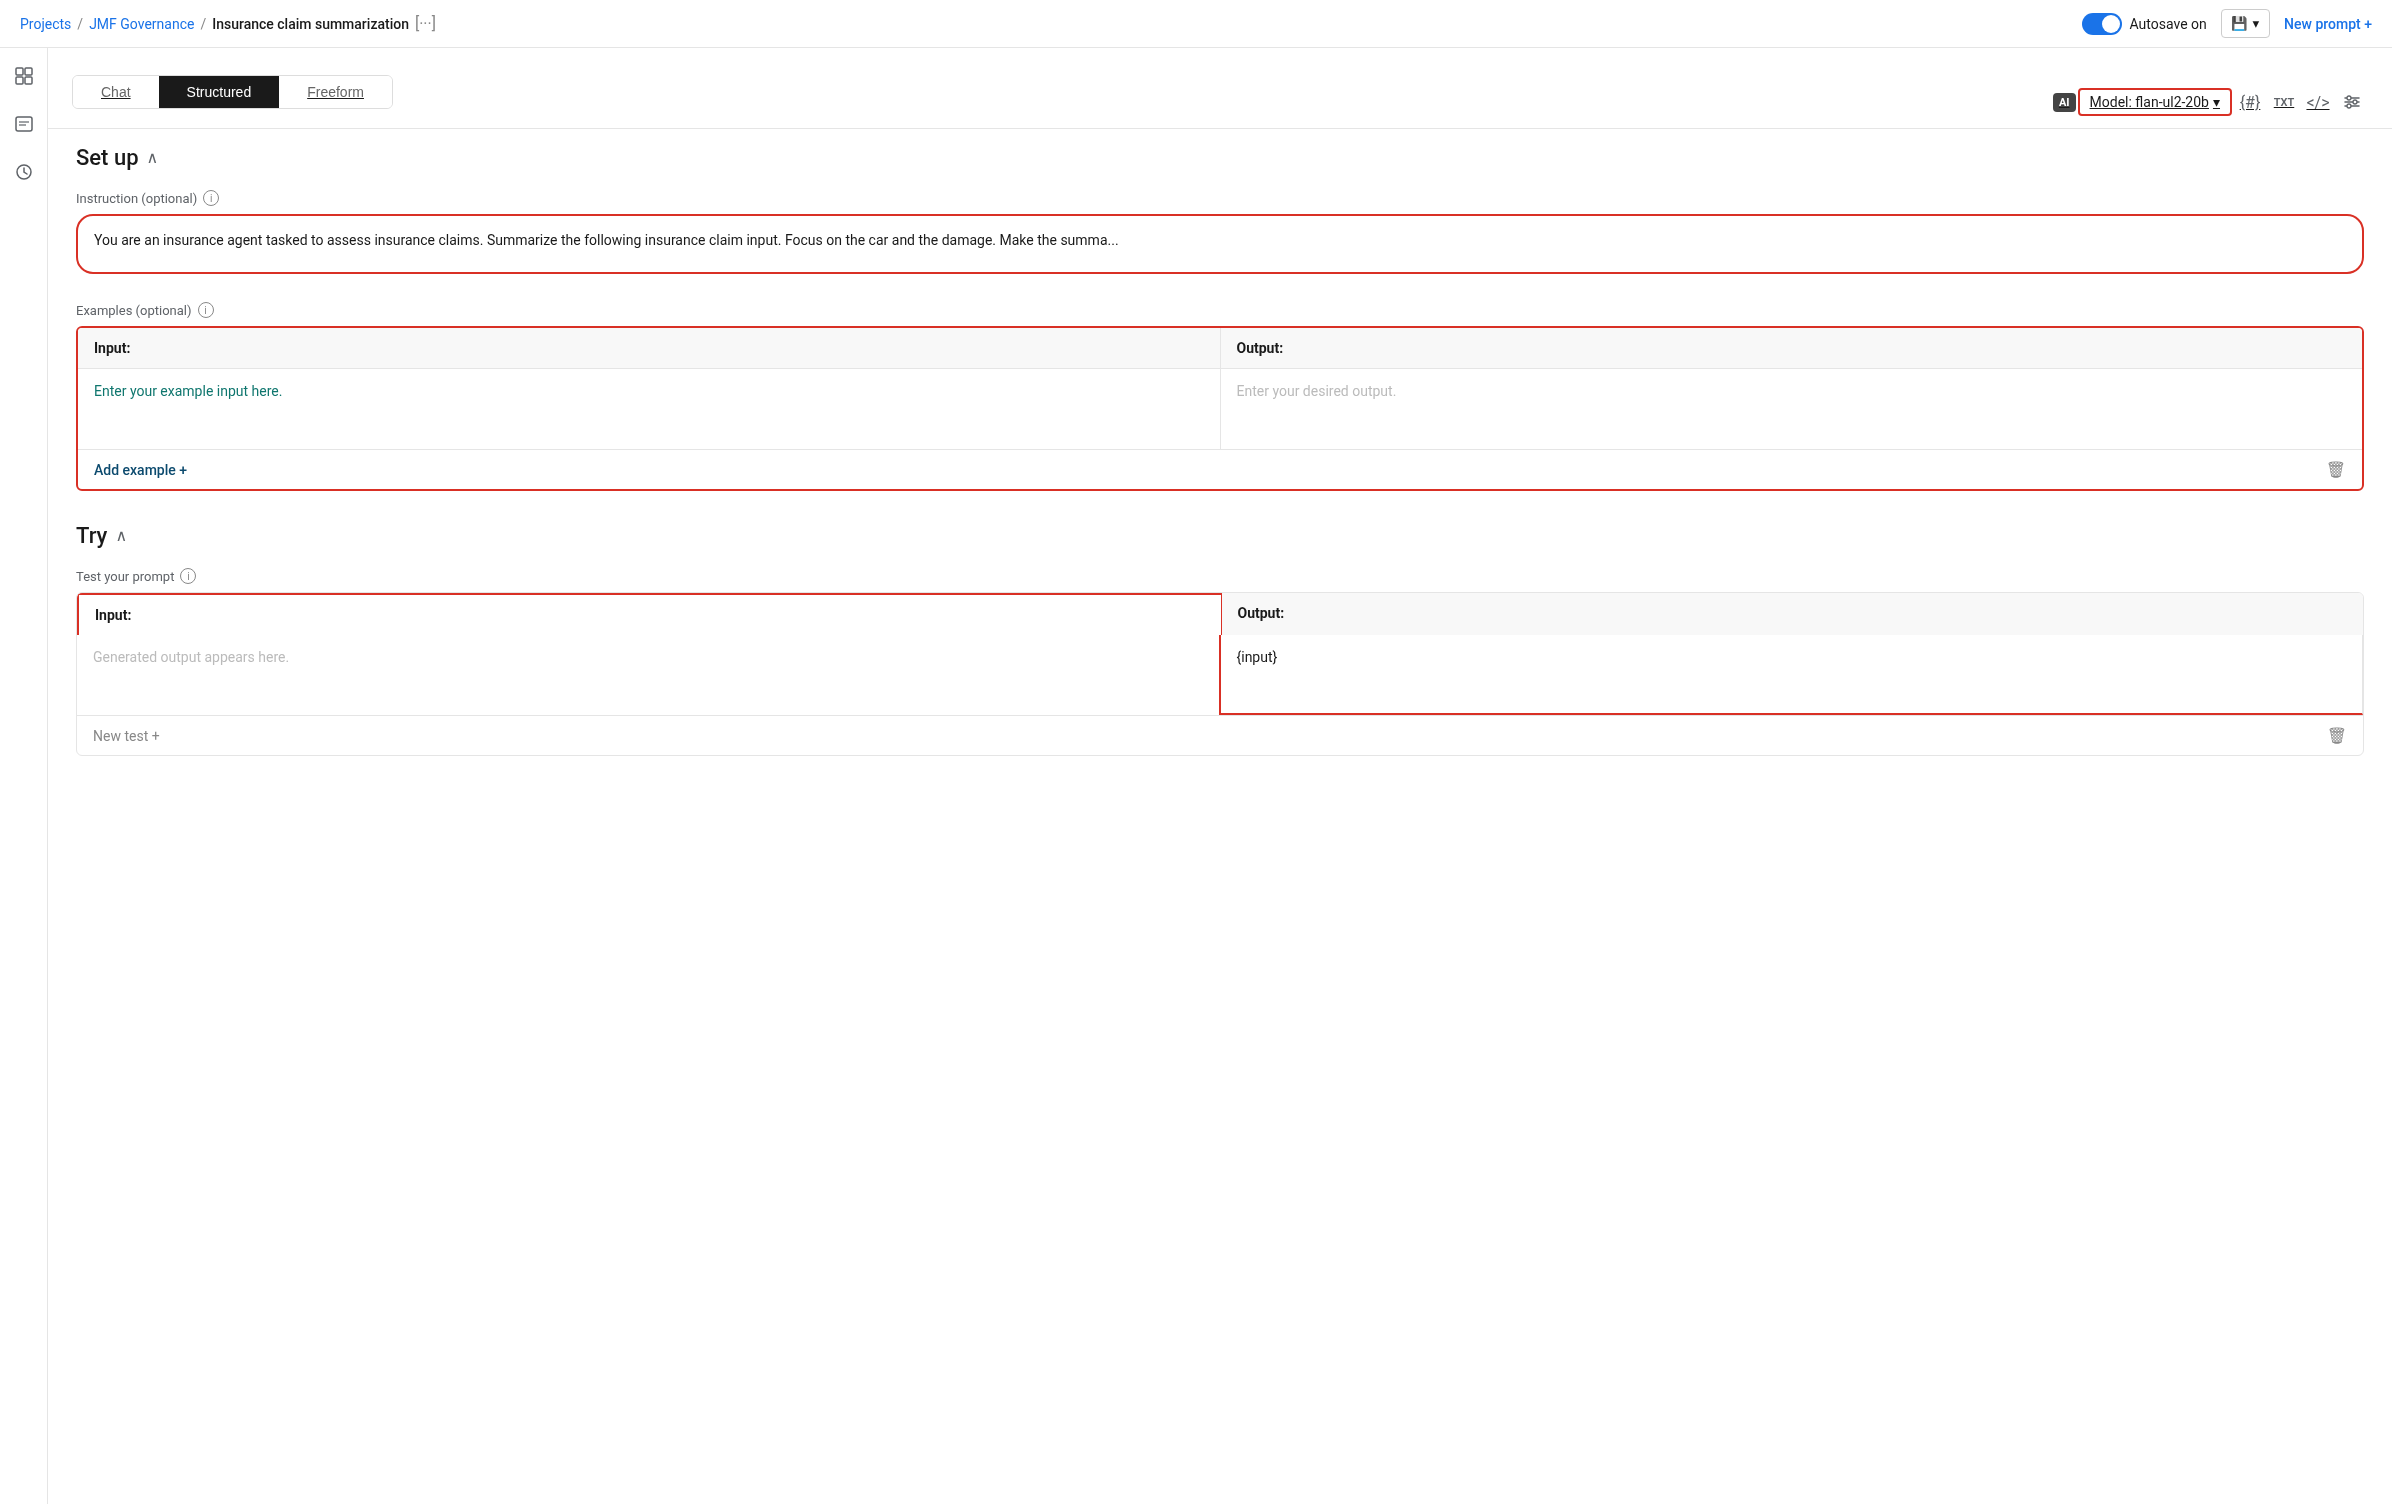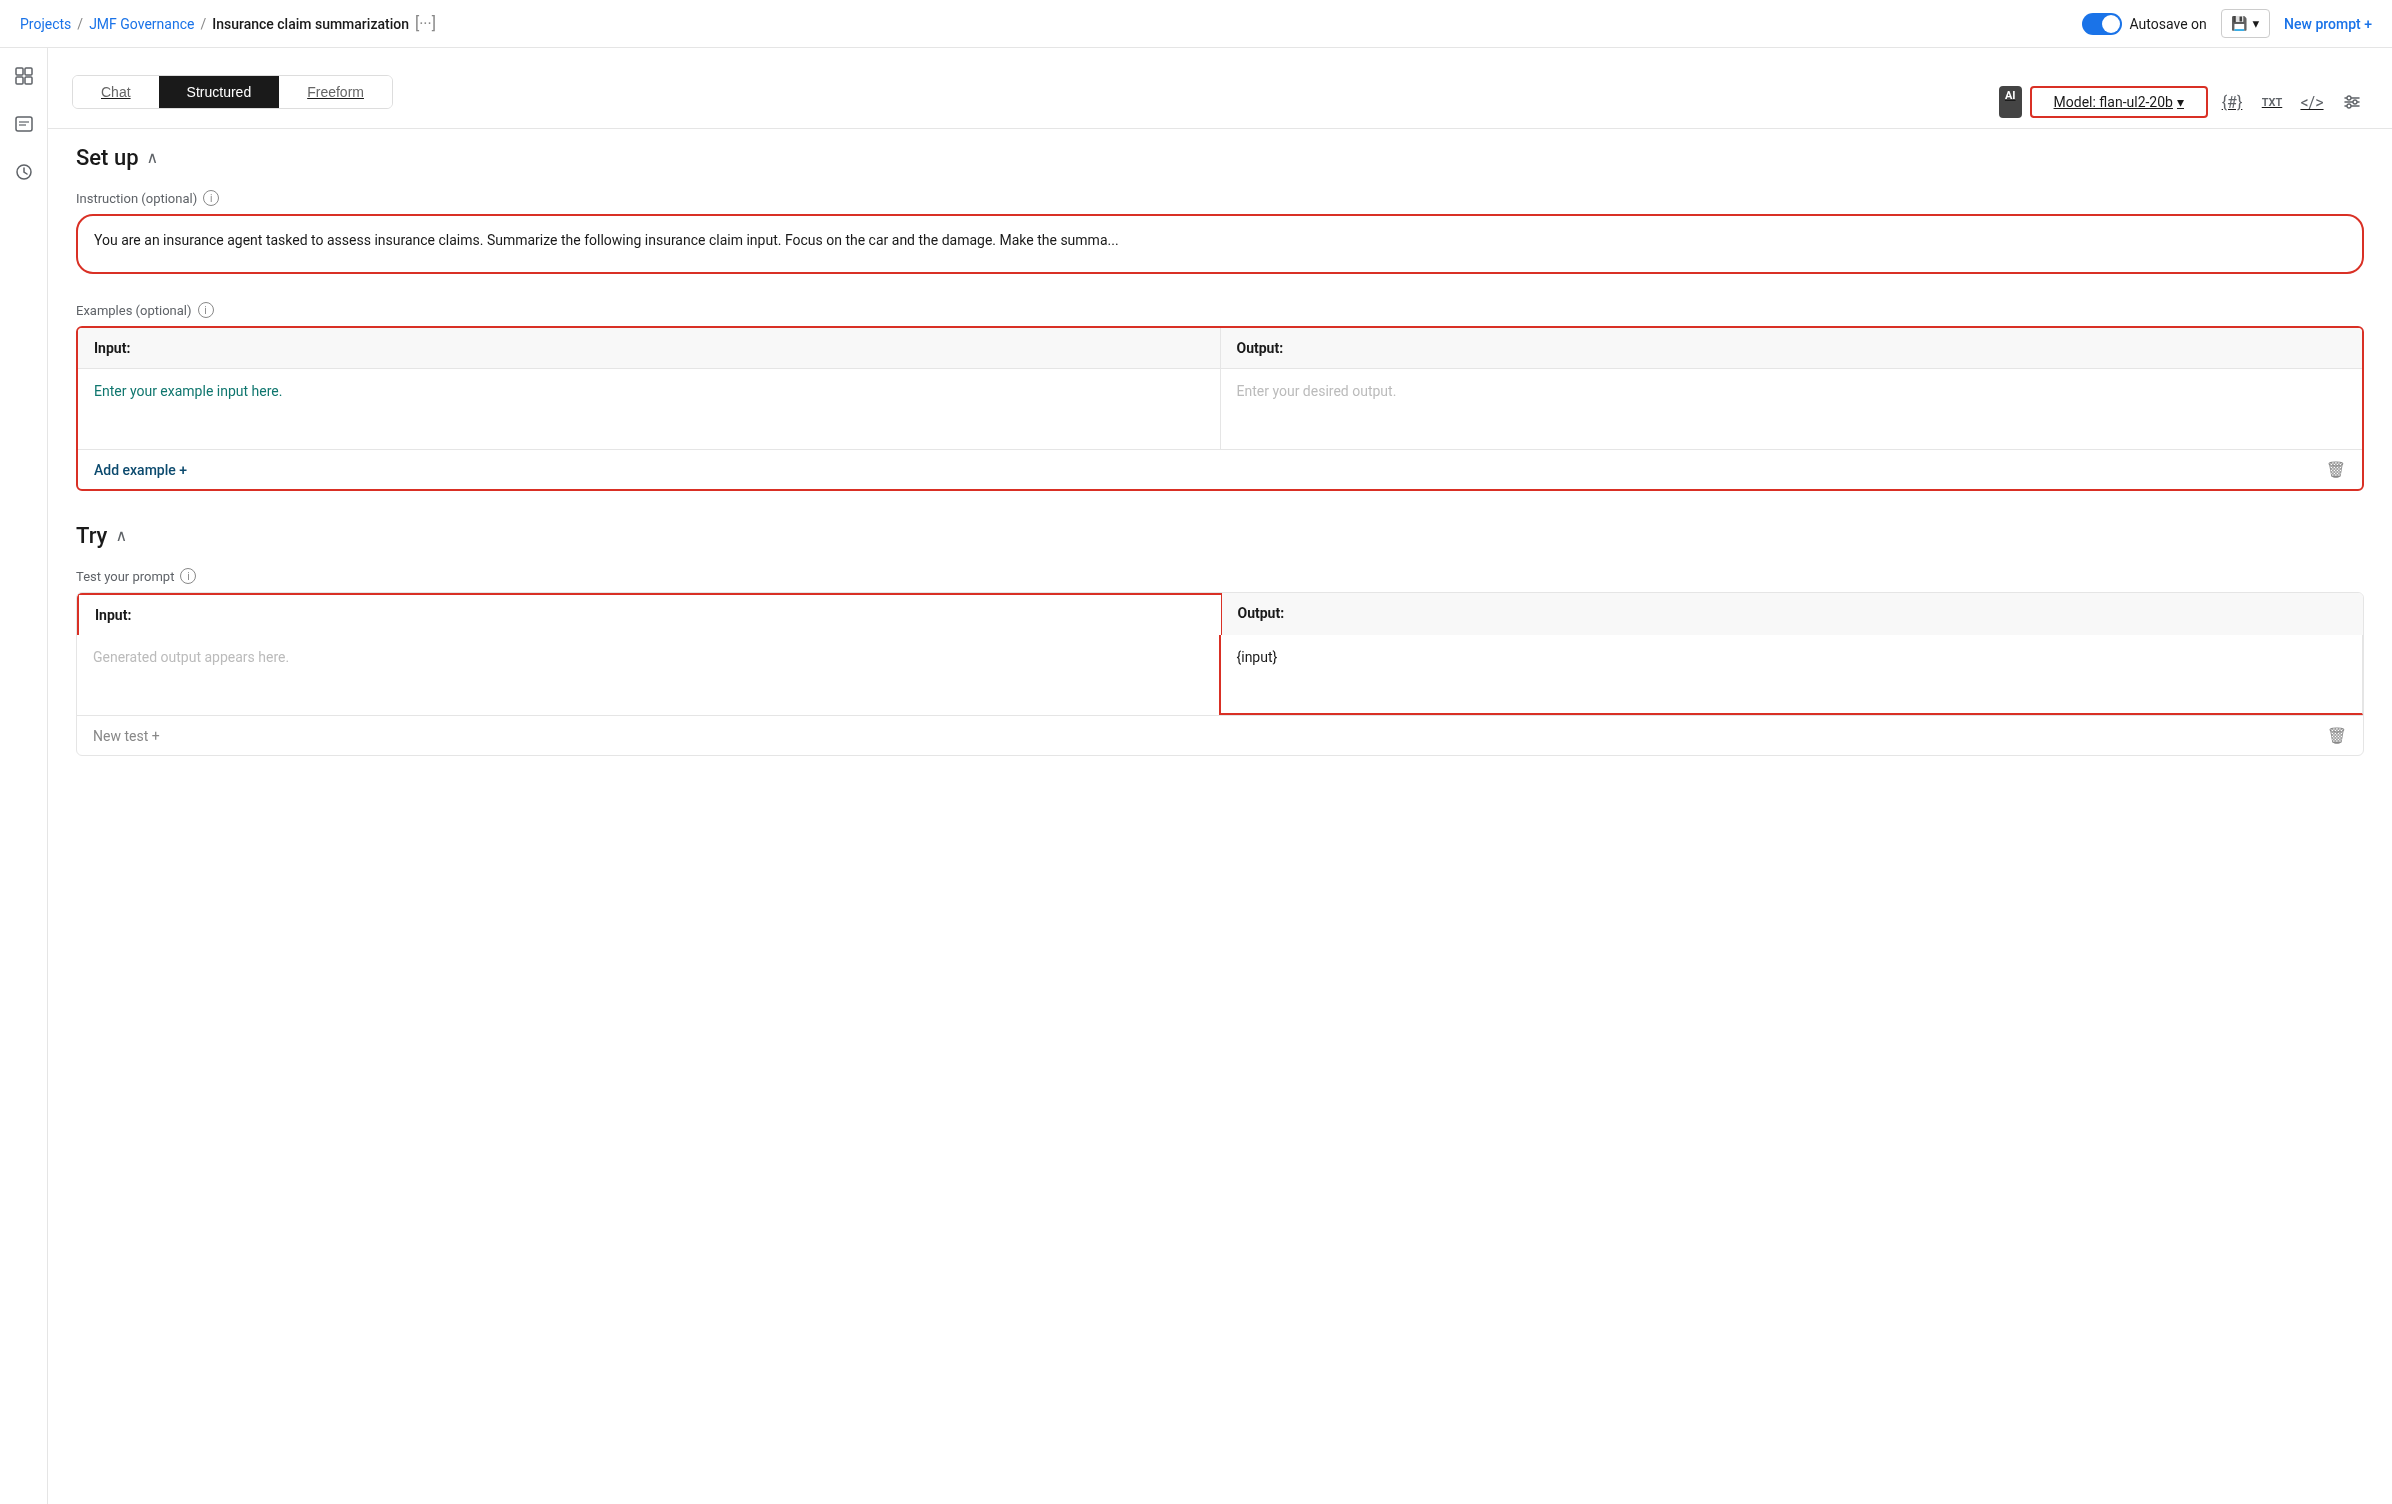--- a/index.html
+++ b/index.html
@@ -36,23 +36,23 @@
     
     .toolbar-row {
       display: flex; align-items: center; justify-content: space-between;
       padding: 10px 24px; border-bottom: 1px solid #e5e5e5; background: #fff;
       position: sticky; top: 8px; z-index: 10; text-decoration: underline;
     }
     .tab-group { display: flex; border: 1px solid #ddd; border-radius: 6px; overflow: hidden; }
     .tab { padding: 8px 28px; cursor: pointer; font-size: 14px; background: #fff; color: #666; border: none; }
     .tab.active { background: #1a1a1a; color: #fff; }
 
-    .toolbar-right { display: flex; gap: 8px; margin-top: 20px; }
+    .toolbar-right { display: flex; align-items: center; gap: 2px; margin-top: 20px; }
     .ai-badge { background: #444; color: #fff; font-size: 11px; font-weight: 700; padding: 3px 6px; border-radius: 4px; }
-    .model-selector { display: flex; align-items: center; gap: 4px; border: 2px solid #d93025; border-radius: 4px; padding: 4px 22px; background: #fff; cursor: pointer; font-size: 14px; color: #1a1a1a; }
+    .model-selector { display: flex; align-items: center; gap: 4px; border: 2px solid #d93025; border-radius: 4px; padding: 4px 10px; background: #fff; cursor: pointer; font-size: 14px; color: #1a1a1a; }
     .toolbar-icon-btn { width: 32px; height: 32px; display: flex; align-items: center; justify-content: center; cursor: pointer; color: #5f6368; border-radius: 4px; font-size: 16px; }
 
     
     .content { padding: 24px 28px; }
 
     
     .section-header { display: flex; align-items: center; gap: 8px; font-size: 22px; font-weight: 500; margin-bottom: 20px; cursor: pointer; }
     .section-header .chevron { font-size: 16px; color: #5f6368; }
 
     

